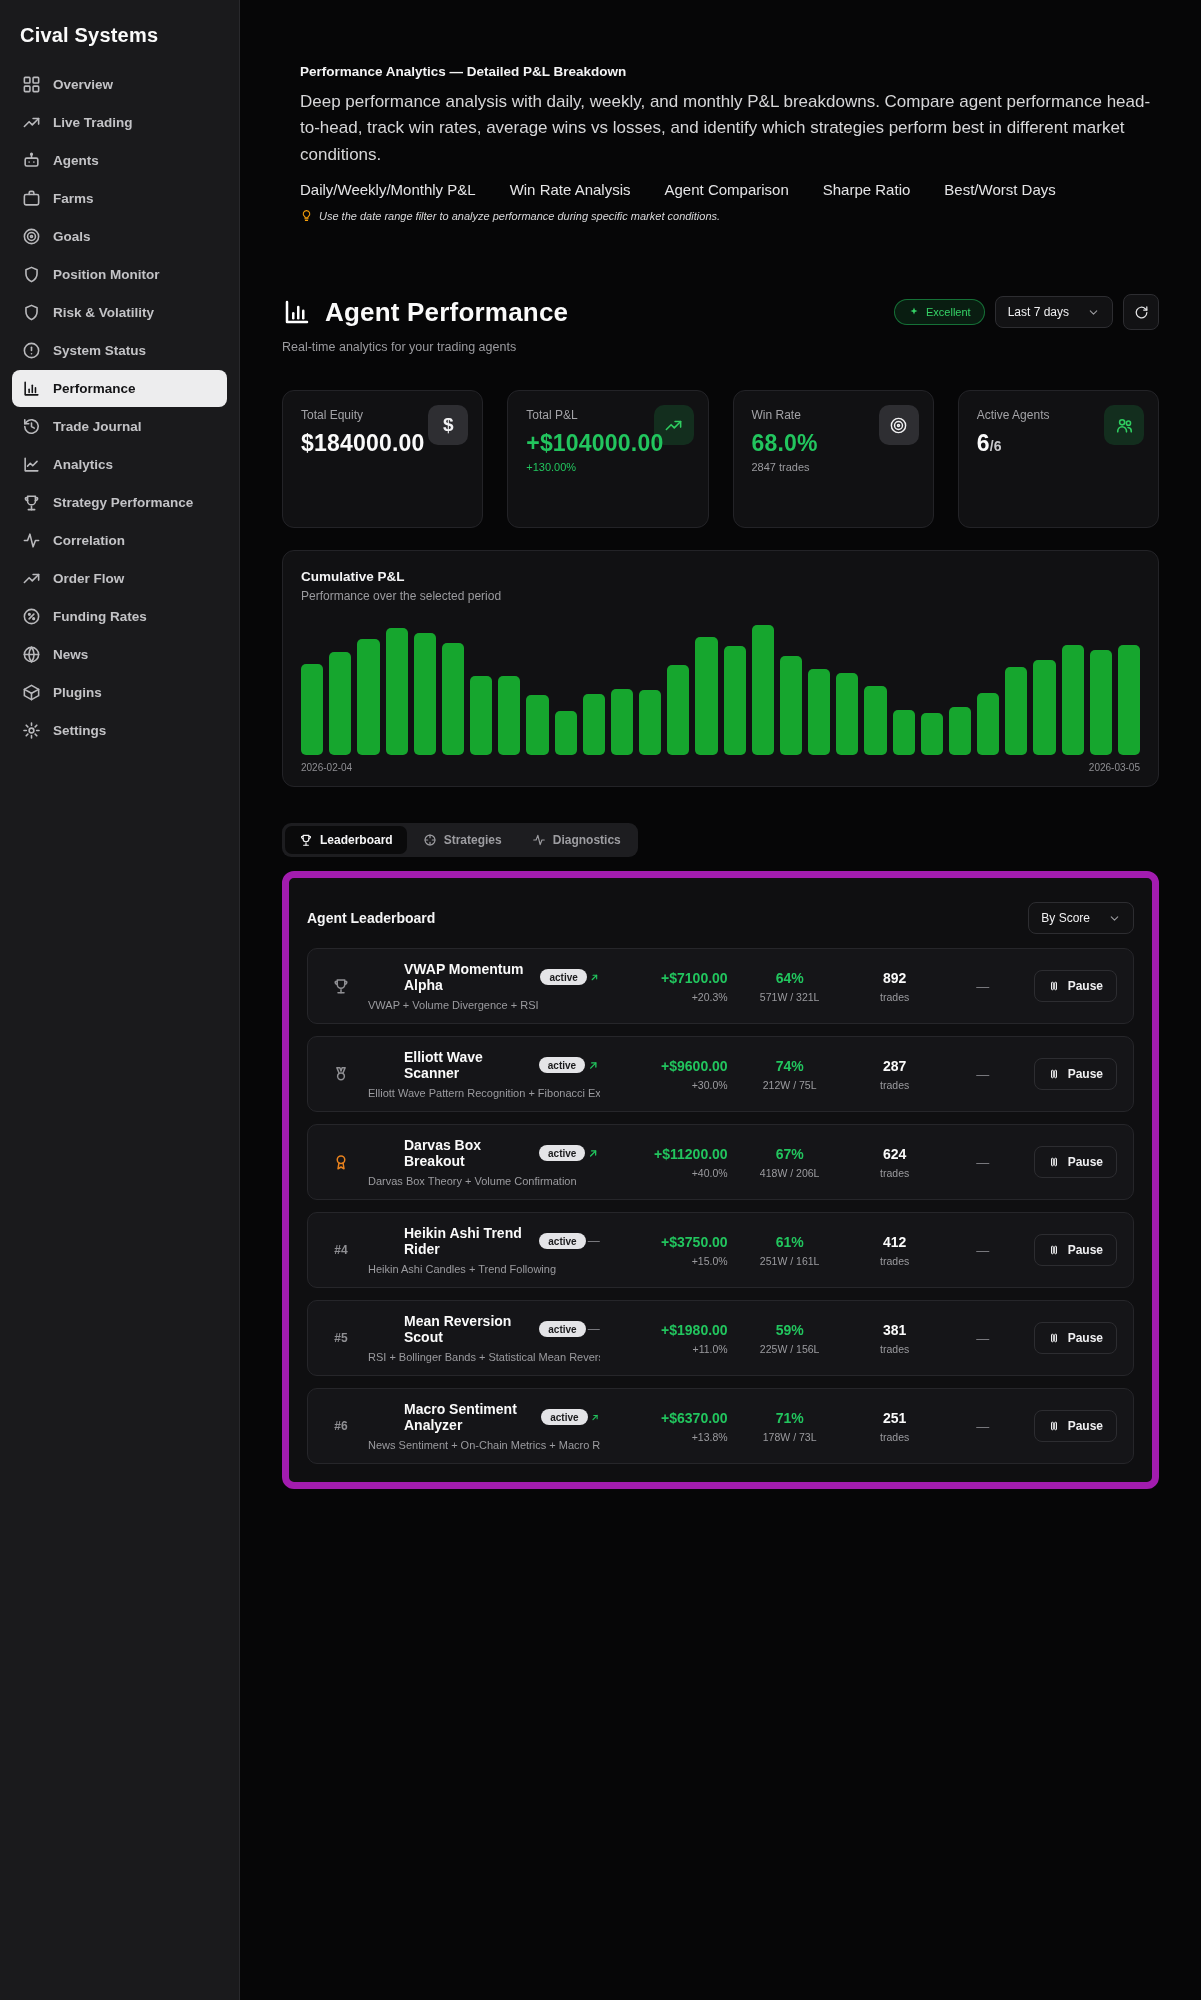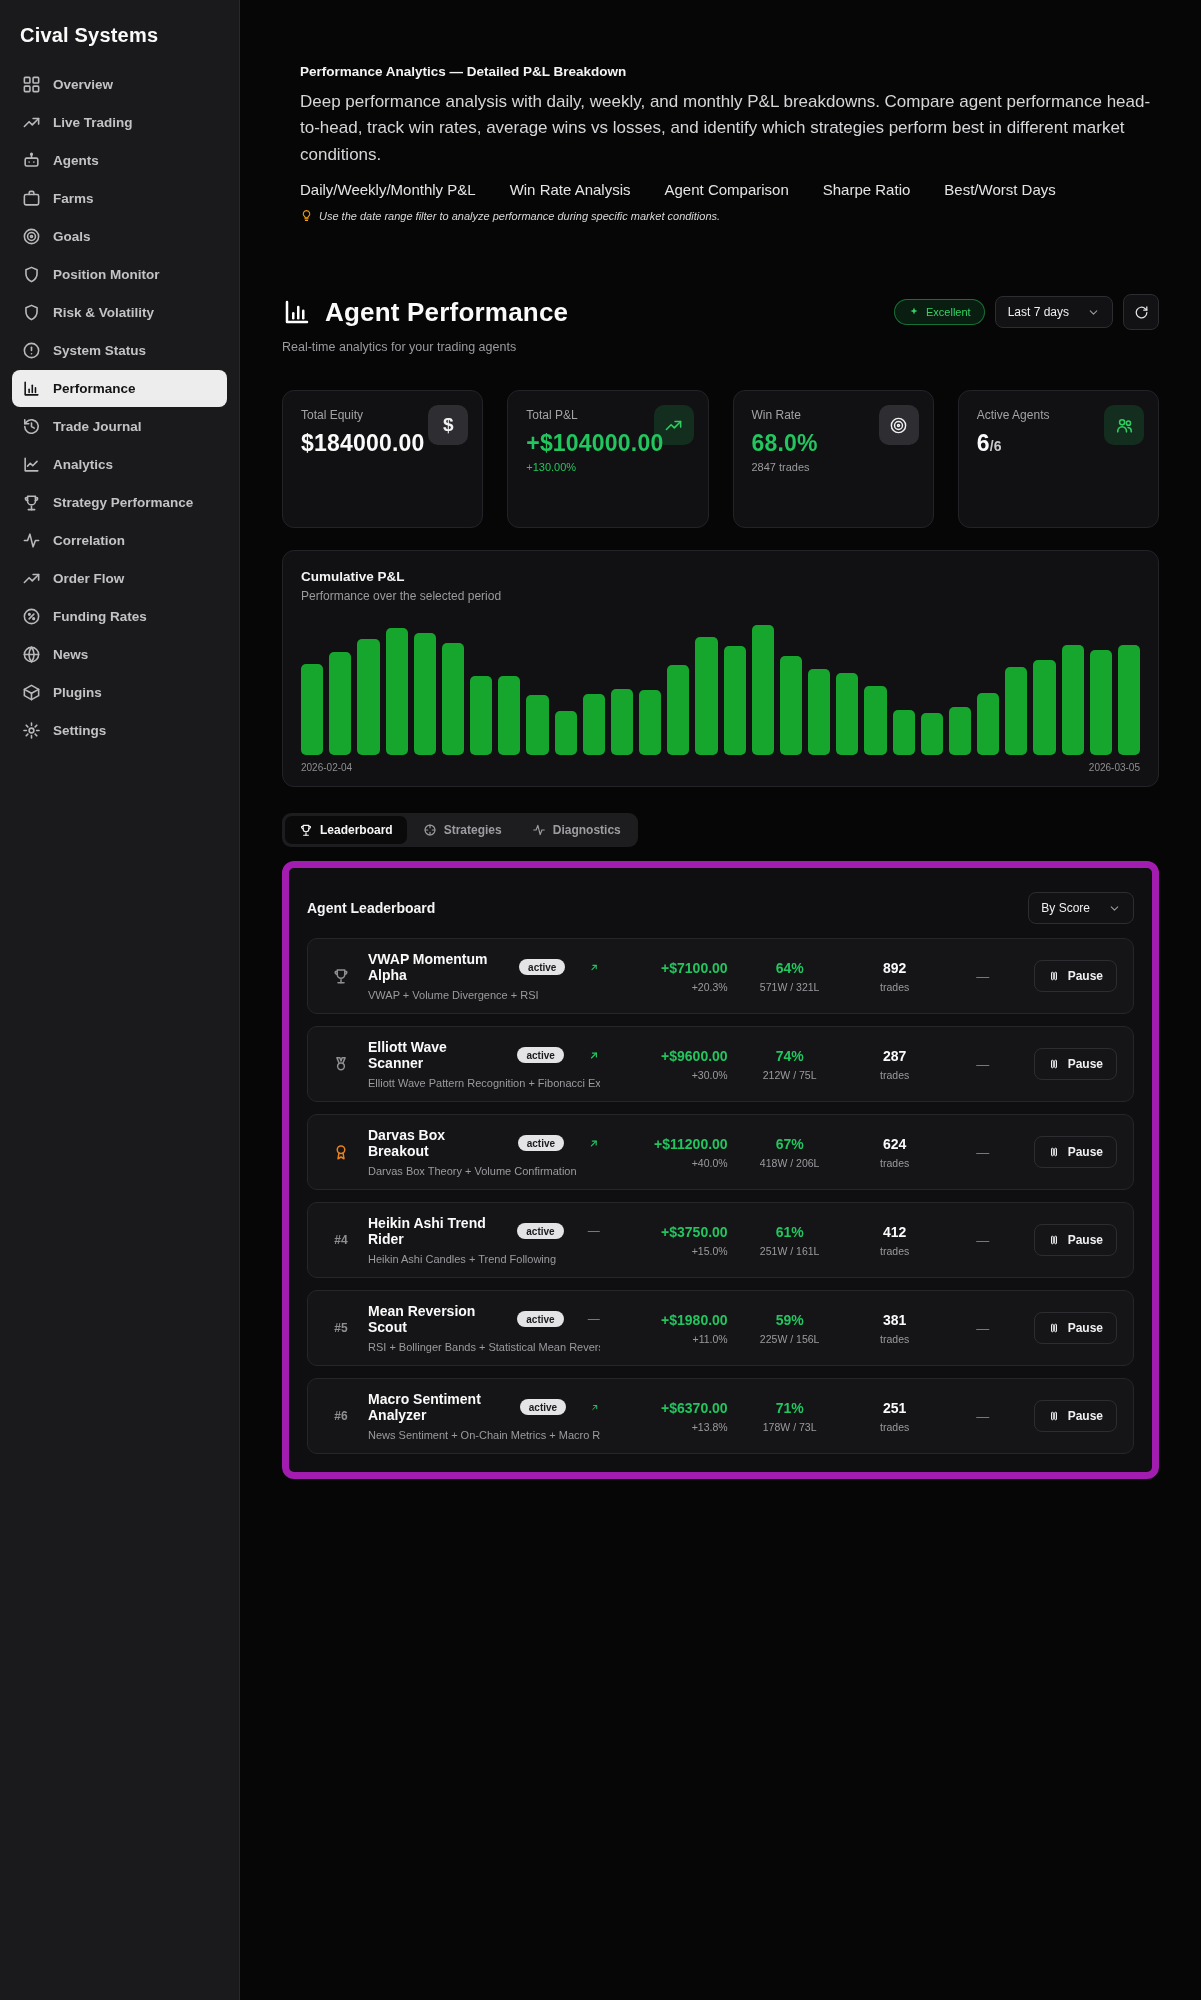--- a/index.html
+++ b/index.html
@@ -55,37 +55,37 @@
 
   
   .chart-card { margin-top:22px; background:#111113; border:1px solid #232327; border-radius:12px; padding:18px 18px 14px 18px; height:237px; }
   .chart-card h3 { font-size:13.5px; font-weight:bold; color:#f4f4f5; }
   .chart-card .sub { margin-top:5px; font-size:12px; color:#9b9b9f; }
   .plot { display:flex; align-items:flex-end; gap:6px; height:130px; margin-top:22px; }
   .plot .bar { flex:1; background:#16a62e; border-radius:5px; }
   .axis { display:flex; justify-content:space-between; margin-top:7px; font-size:10px; color:#8f8f93; }
 
   
-  .tabs { display:inline-flex; gap:2px; margin-top:26px; background:#1d1d20; border-radius:9px; padding:3px; }
+  .tabs { display:inline-flex; gap:2px; margin-top:36px; background:#1d1d20; border-radius:9px; padding:3px; }
   .tab { display:flex; align-items:center; gap:7px; padding:7px 14px; border-radius:7px; font-size:12px; font-weight:bold; color:#9d9da1; cursor:pointer; }
   .tab .ic { width:14px; height:14px; }
   .tab.active { background:#0a0a0b; color:#f5f5f6; }
 
   
   .lb-card { margin-top:14px; background:#0f0f11; border:7px solid #a21caf; border-radius:12px; padding:18px; }
   .lb-head { display:flex; align-items:center; padding:6px 0 14px 0; }
   .lb-head h3 { font-size:14px; font-weight:bold; color:#f4f4f5; }
   .lb-head .select-box { margin-left:auto; }
   .lb-rows { display:flex; flex-direction:column; gap:12px; }
   .lb-row { display:flex; align-items:center; gap:10px; height:76px; background:#151518; border:1px solid #26262a; border-radius:10px; padding:0 16px; }
   .rank { width:34px; display:flex; justify-content:center; color:#8f8f93; font-size:12px; font-weight:bold; }
   .rank .ic { width:18px; height:18px; }
   .rank .ic.amber { color:#e8821e; }
   .lb-main { flex:1; min-width:0; }
-  .lb-top { display:flex; align-items:center; gap:24px; }
+  .lb-top { display:flex; align-items:center; gap:2px;margin-left:36px; }
   .agent-name { font-size:14px; font-weight:bold; color:#fafafa; }
   .badge-active { background:#e4e4e7; color:#1b1b1d; border-radius:999px; padding:2.5px 9px; font-size:10px; font-weight:bold; }
   .trend-up { color:#22c55e; width:13px; height:13px; }
   .trend-flat { color:#85858a; font-size:12px; }
   .lb-strategy { margin-top:6px; font-size:11px; color:#9b9b9f; white-space:nowrap; overflow:hidden; }
   .col { text-align:center; }
   .col .v { font-size:14px; font-weight:bold; color:#fafafa; }
   .col .v.green { color:#22c55e; }
   .col .s { margin-top:5px; font-size:10.5px; color:#9b9b9f; }
   .col.pnl { width:118px; text-align:right; }

